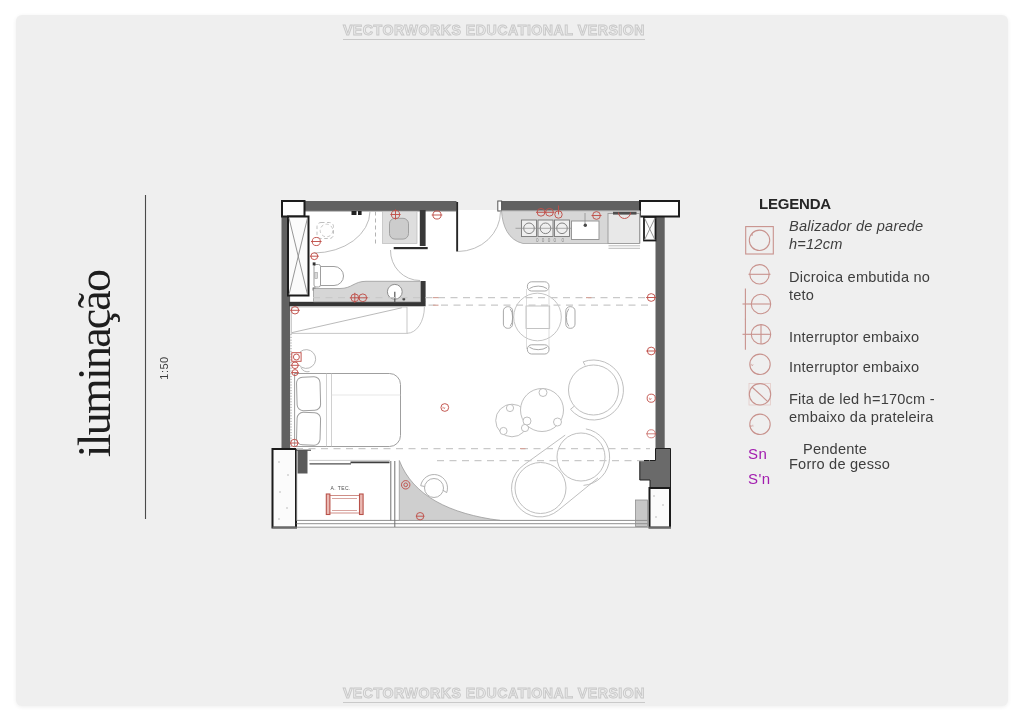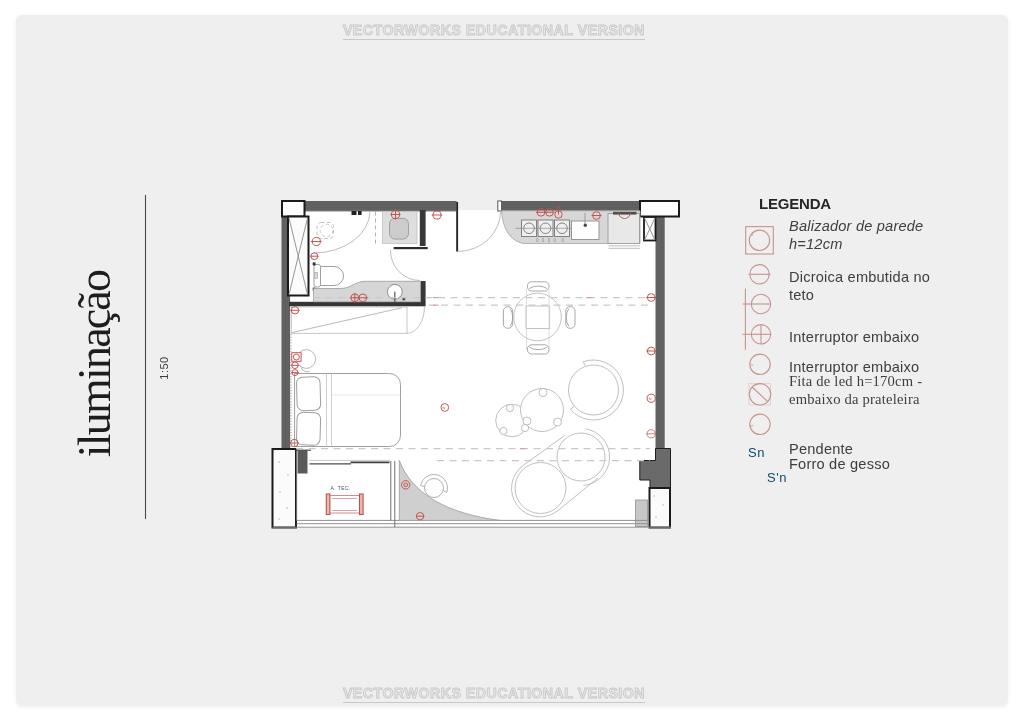--- a/index.html
+++ b/index.html
@@ -12,21 +12,21 @@
       letter-spacing:0.5px;color:#ebebeb;-webkit-text-stroke:0.9px #c8c8c8;}
   .wm span{border-bottom:1.8px solid #c9c9c9;padding-bottom:1px;}
   .title{position:absolute;left:-65px;top:341px;width:320px;height:46px;line-height:46px;text-align:center;
          transform:rotate(-90deg);transform-origin:center;
          font-family:"Liberation Serif",serif;font-size:46px;color:#1d1d1d;letter-spacing:-1.8px;}
   .scalenum{position:absolute;left:132px;top:362px;width:64px;text-align:center;
          transform:rotate(-90deg);font-size:11px;color:#3c3c3c;letter-spacing:0.5px;}
   .legend-title{position:absolute;left:759px;top:195px;font-size:15px;font-weight:bold;
          letter-spacing:-0.2px;color:#262626;}
   .li{position:absolute;left:789px;font-size:14.6px;color:#3e3e3e;line-height:18.2px;letter-spacing:0.2px;}
-  .sn{position:absolute;font-size:13px;color:#0c4a6e;letter-spacing:0.5px;}
+  .sn{position:absolute;font-size:15px;color:#a21caf;letter-spacing:0.5px;}
 </style>
 </head>
 <body>
 
 <div class="panel"></div>
 
 <div class="wm" style="top:22px;"><span>VECTORWORKS EDUCATIONAL VERSION</span></div>
 
 <div class="wm" style="top:685px;"><span>VECTORWORKS EDUCATIONAL VERSION</span></div>
 
@@ -37,29 +37,29 @@
 <div class="legend-title">LEGENDA</div>
 
 <div class="li" style="top:217px;font-style:italic;">Balizador de parede<br>h=12cm</div>
 
 <div class="li" style="top:268px;">Dicroica embutida no<br>teto</div>
 
 <div class="li" style="top:328px;">Interruptor embaixo</div>
 
 <div class="li" style="top:358px;">Interruptor embaixo</div>
 
-<div class="li" style="top:372px;font-family:Liberation Serif, serif;">Fita de led h=170cm -<br>embaixo da prateleira</div>
-
-<div class="li" style="top:440px;">Pendente</div>
+<div class="li" style="top:390px;">Fita de led h=170cm -<br>embaixo da prateleira</div>
+
+<div class="li" style="top:440px;margin-left:14px;">Pendente</div>
 
 <div class="li" style="top:455px;">Forro de gesso</div>
 
 <div class="sn" style="left:748px;top:445px;">Sn</div>
 
-<div class="sn" style="left:767px;top:470px;">S'n</div>
+<div class="sn" style="left:748px;top:470px;">S'n</div>
 <svg id="plan" width="1024" height="724" viewBox="0 0 1024 724" style="position:absolute;left:0;top:0;" xmlns="http://www.w3.org/2000/svg">
 
 <line x1="145.5" y1="195" x2="145.5" y2="519" stroke="#4a4a4a" stroke-width="1.1"></line>
 
 <rect x="290" y="210" width="366" height="318" fill="#ffffff"></rect>
 
 <rect x="296" y="450" width="340" height="78" fill="#ffffff"></rect>
 
 <rect x="303" y="201" width="153.5" height="9.6" fill="#616161"></rect>
 

